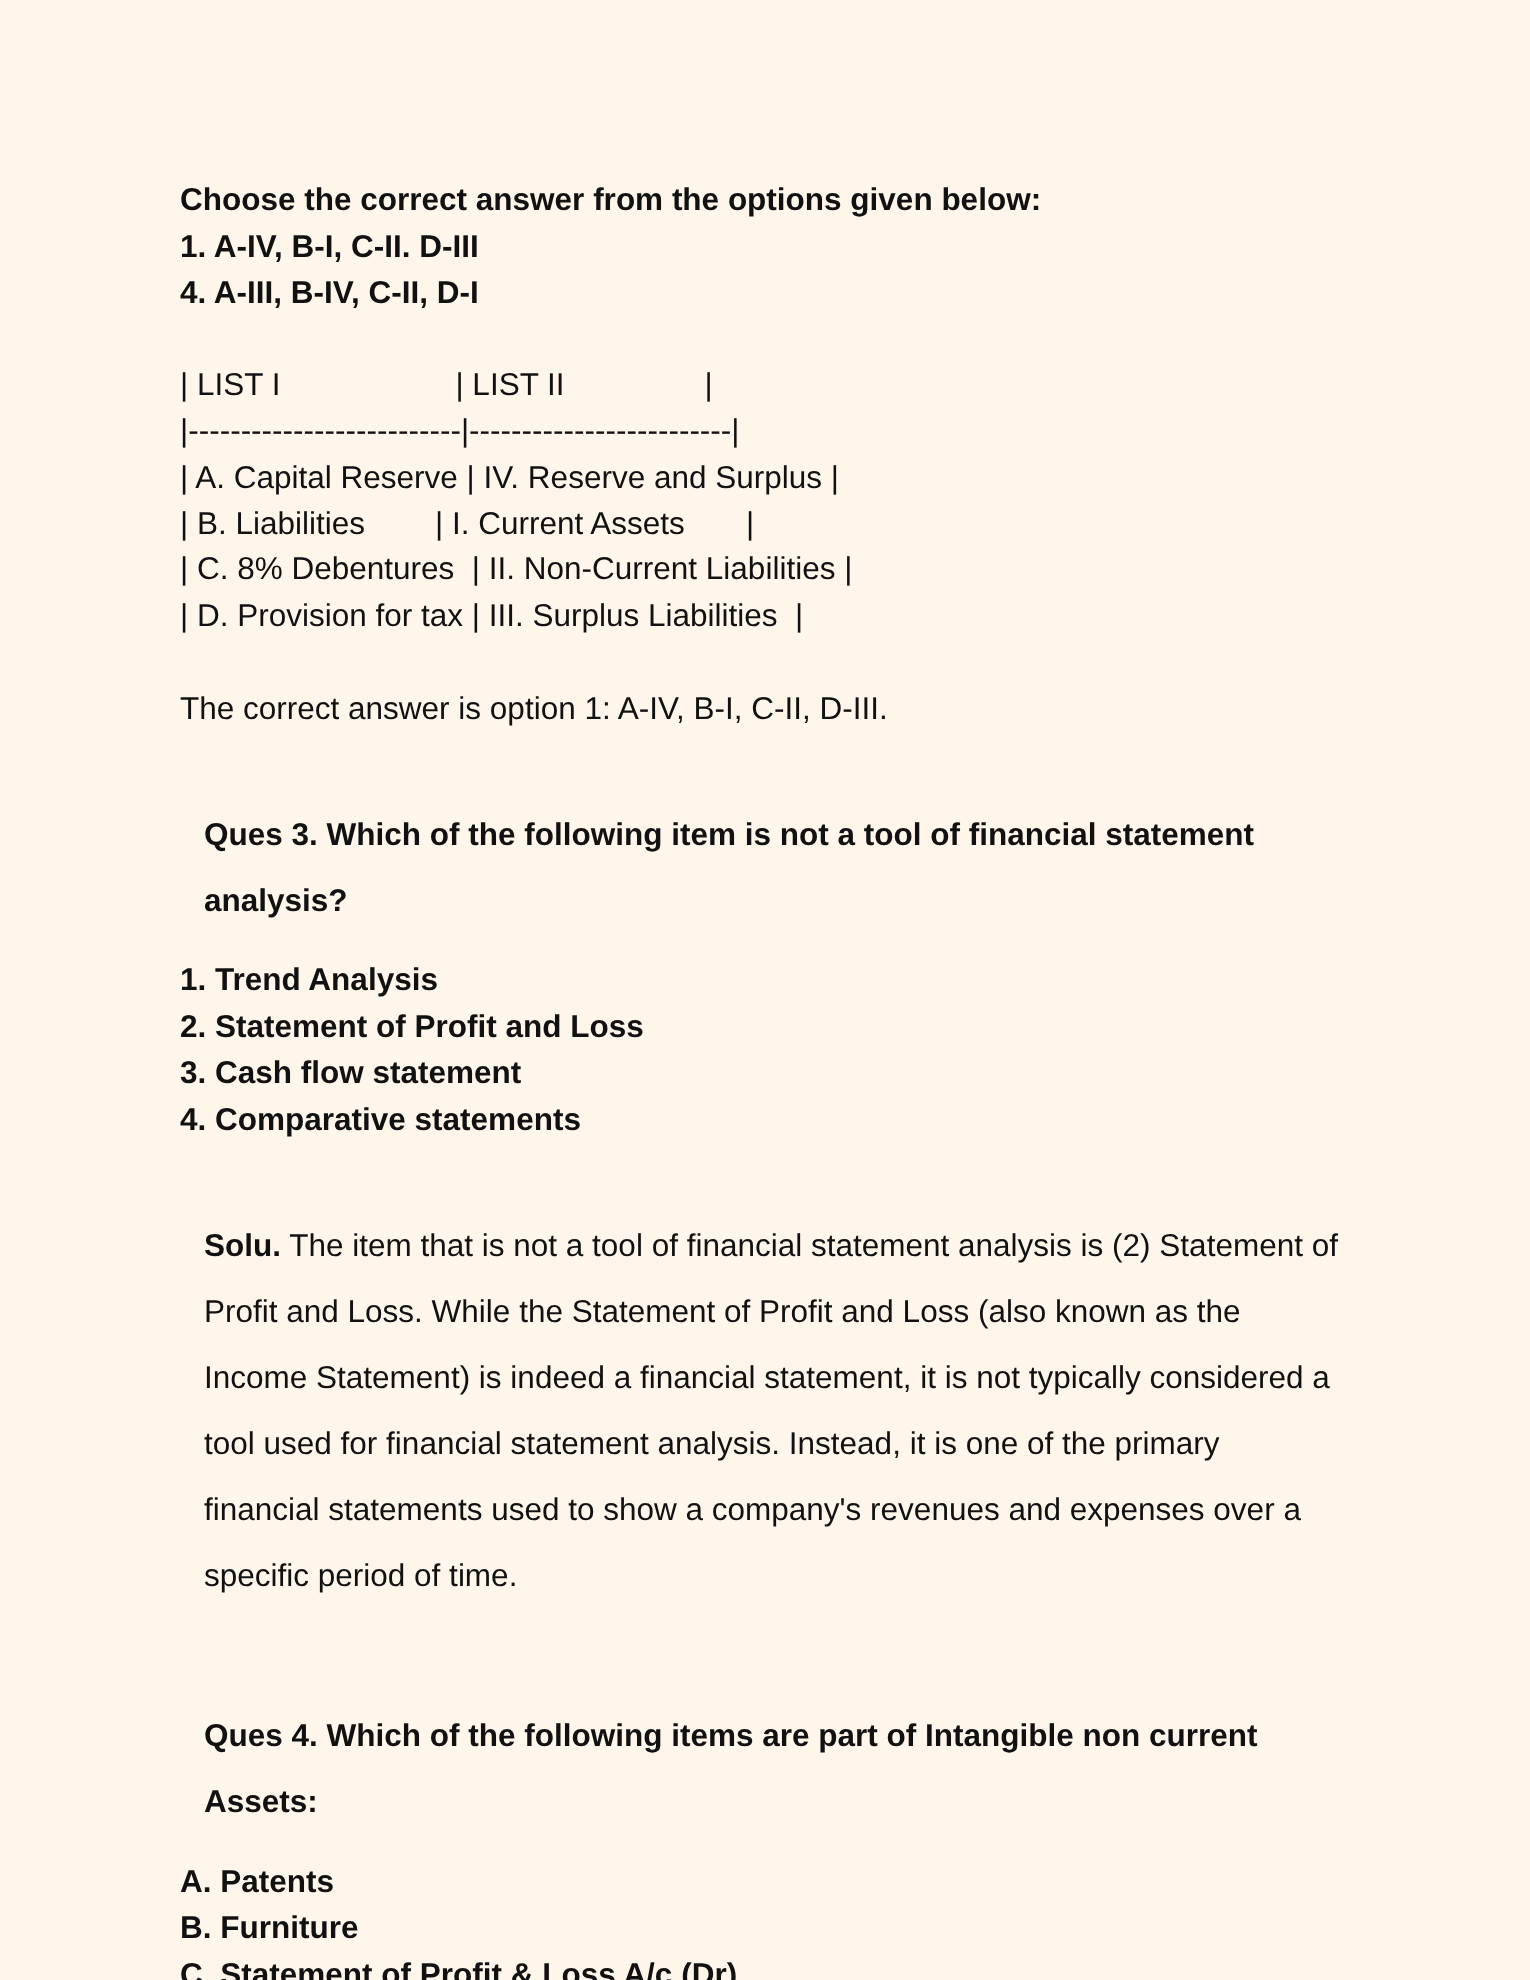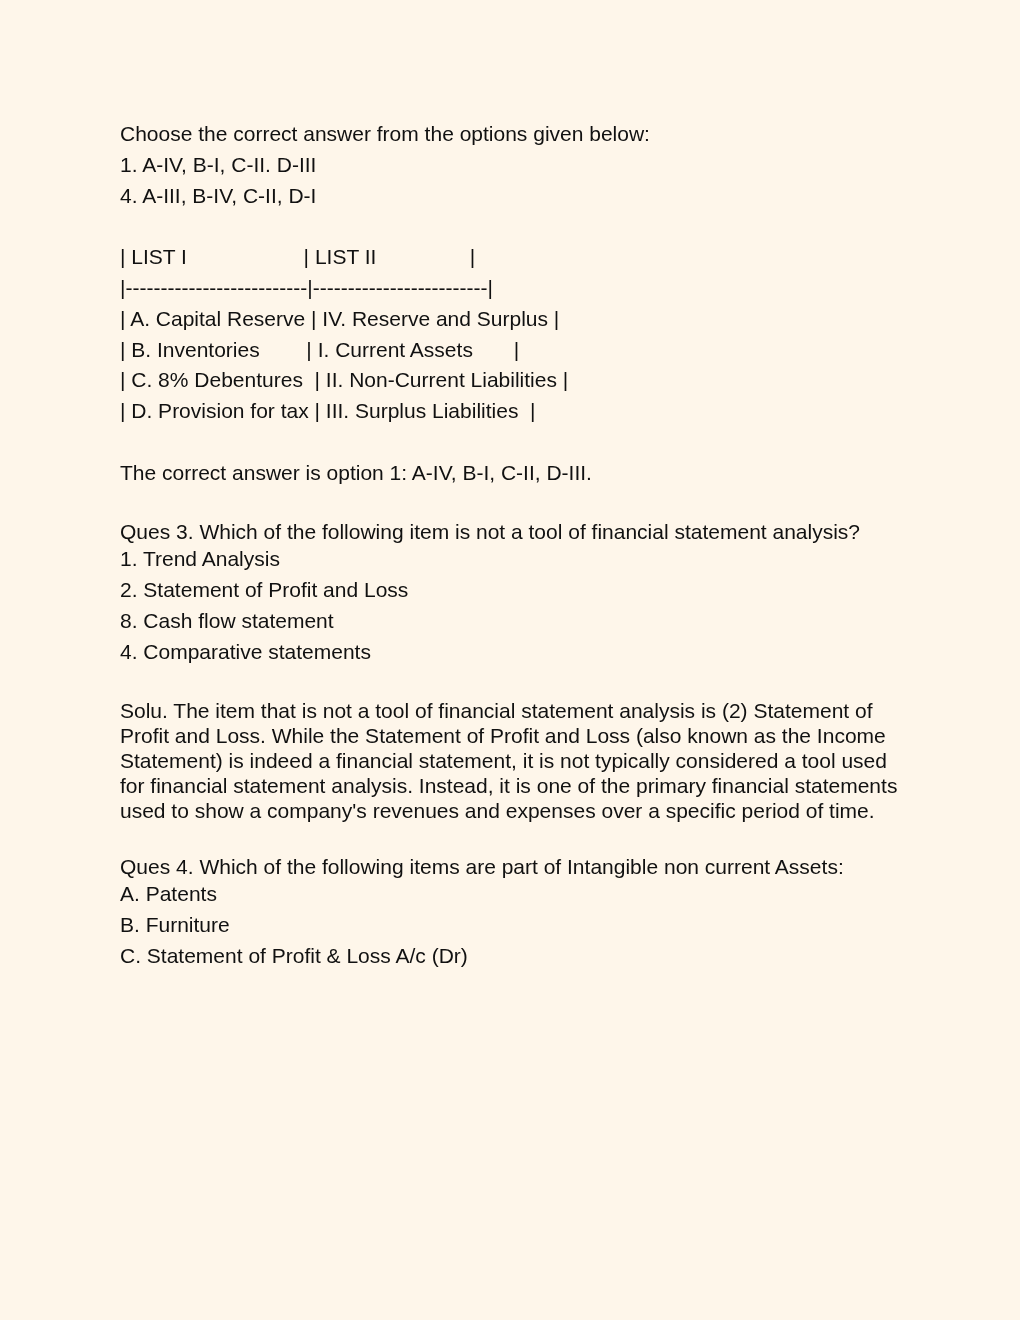--- a/index.html
+++ b/index.html
@@ -11,52 +11,52 @@
       font-size: 21px;
       overflow: hidden;
       position: relative;
     }
     .page {
       position: absolute;
       left: 120px; top: 119px;
       width: 790px;
     }
     .line { line-height: 30.8px; white-space: pre; margin: 0; }
-    .wrap { white-space: normal; line-height: 25px; margin: 0; }
-    .b { font-weight: normal; }
+    .wrap { white-space: normal; line-height: 44px; margin: 16px; }
+    .b { font-weight: bold; }
     .gap { height: 30.8px; }
   </style>
 </head>
 <body>
 
 <div class="page">
 
   <p class="line b">Choose the correct answer from the options given below:</p>
   <p class="line b">1. A-IV, B-I, C-II. D-III</p>
   <p class="line b">4. A-III, B-IV, C-II, D-I</p>
 
   <div class="gap"></div>
 
   <p class="line">| LIST I                    | LIST II                |</p>
   <p class="line">|--------------------------|-------------------------|</p>
   <p class="line">| A. Capital Reserve | IV. Reserve and Surplus |</p>
-  <p class="line">| B. Inventories        | I. Current Assets       |</p>
+  <p class="line">| B. Liabilities        | I. Current Assets       |</p>
   <p class="line">| C. 8% Debentures  | II. Non-Current Liabilities |</p>
   <p class="line">| D. Provision for tax | III. Surplus Liabilities  |</p>
 
   <div class="gap"></div>
 
   <p class="line">The correct answer is option 1: A-IV, B-I, C-II, D-III.</p>
 
   <div class="gap"></div>
 
   <p class="wrap b">Ques 3. Which of the following item is not a tool of financial statement analysis?</p>
   <p class="line b">1. Trend Analysis</p>
   <p class="line b">2. Statement of Profit and Loss</p>
-  <p class="line b">8. Cash flow statement</p>
+  <p class="line b">3. Cash flow statement</p>
   <p class="line b">4. Comparative statements</p>
 
   <div class="gap"></div>
 
   <p class="wrap"><span class="b">Solu.</span><span> The item that is not a tool of financial statement analysis is (2) Statement of Profit and Loss. While the Statement of Profit and Loss (also known as the Income Statement) is indeed a financial statement, it is not typically considered a tool used for financial statement analysis. Instead, it is one of the primary financial statements used to show a company's revenues and expenses over a specific period of time.</span></p>
 
   <div class="gap"></div>
 
   <p class="wrap b">Ques 4. Which of the following items are part of Intangible non current Assets:</p>
   <p class="line b">A. Patents</p>

